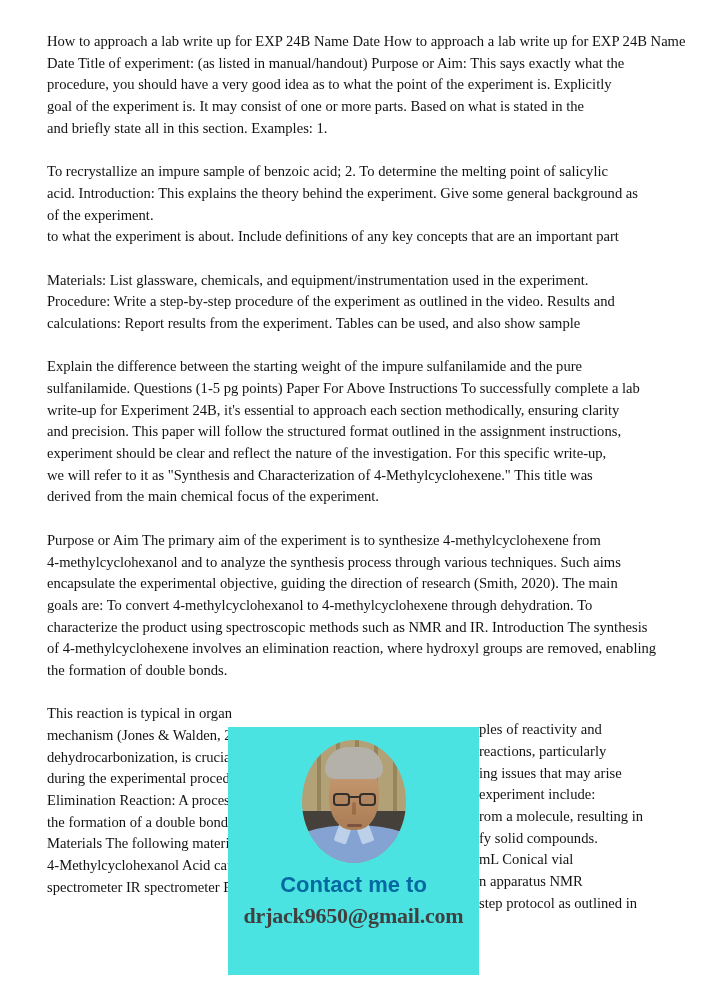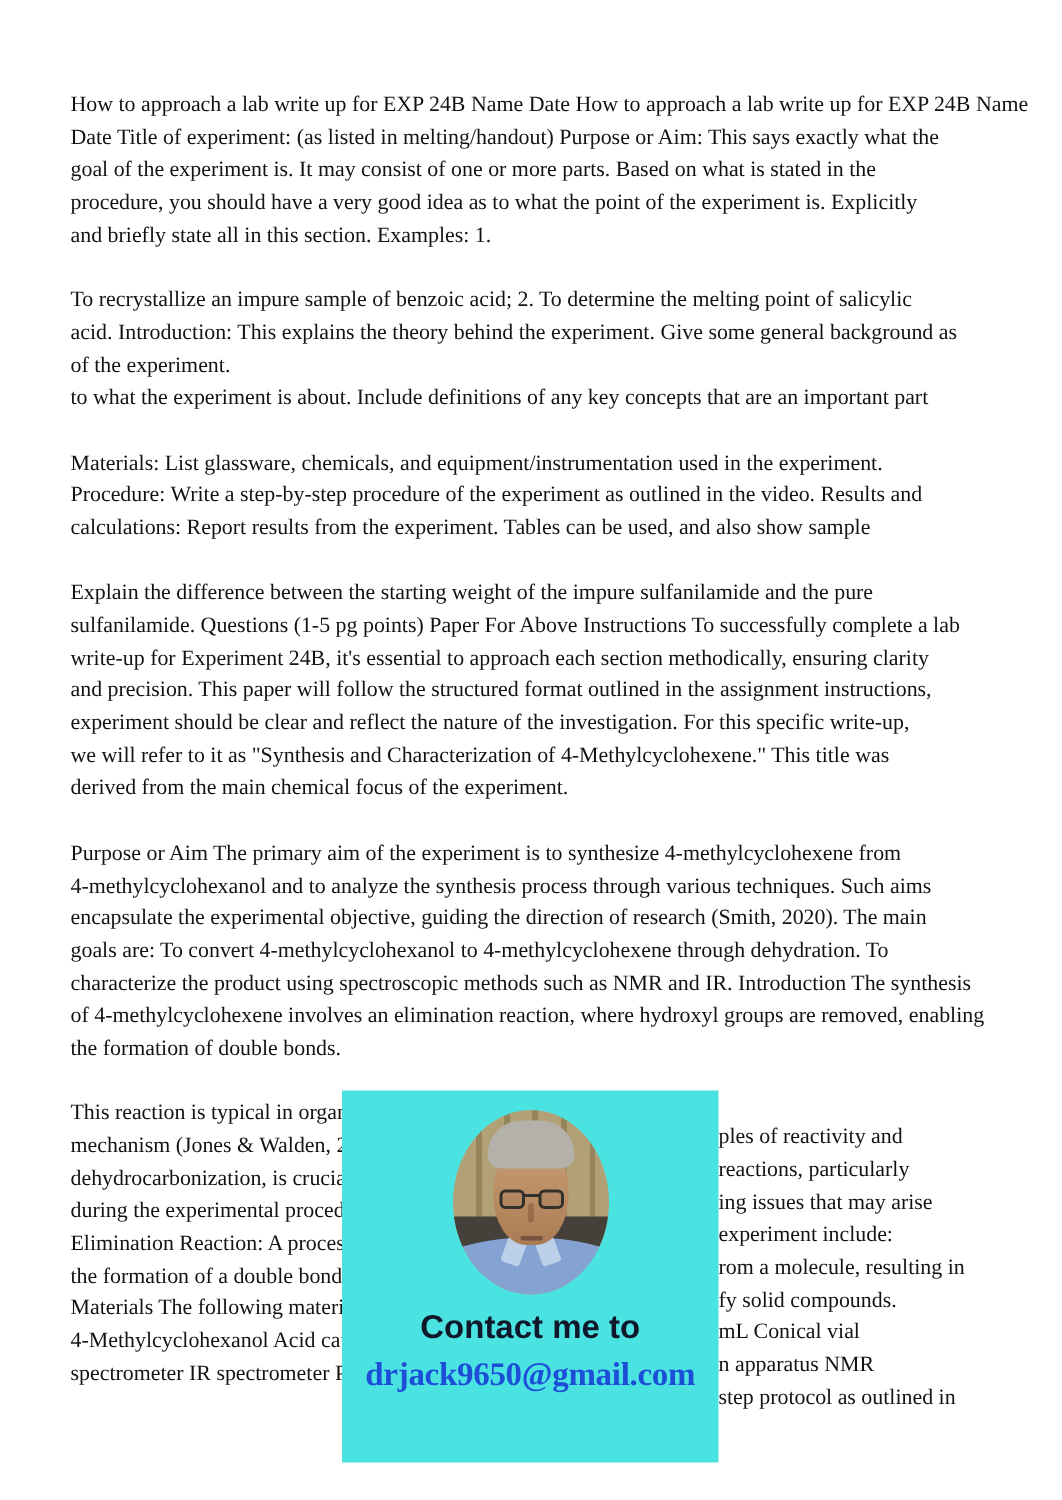--- a/index.html
+++ b/index.html
@@ -12,21 +12,20 @@
     font-family: "Liberation Serif", "DejaVu Serif", serif;
     color: #121212;
   }
   .doc {
     position: absolute;
     left: 47px;
     top: 31px;
     width: 640px;
     font-size: 14.6px;
     line-height: 21.7px;
-    margin-top: 29px;
   }
   .para { margin-bottom: 21.7px; }
   .line { position: relative; white-space: nowrap; height: 21.7px; }
   .frag-right { position: absolute; left: 432px; top: 16px; }
 
   
   .ad {
     position: absolute;
     left: 228px;
     top: 727px;
@@ -59,43 +58,43 @@
   .lens.left { left: 0; } .lens.right { right: 0; }
   .glasses::before { content: ""; position: absolute; left: 16px; top: 3px; width: 11px; height: 2px; background: #332f2a; }
   .nose  { position: absolute; top: 62px; left: 50px; width: 4px; height: 13px; background: rgba(120,72,40,.4); border-radius: 2px; }
   .mouth { position: absolute; top: 84px; left: 45px; width: 15px; height: 2.5px; background: #7c5240; border-radius: 2px; }
 
   .ad-line {
     font-family: "Liberation Sans", "DejaVu Sans", sans-serif;
     font-weight: bold;
     font-size: 22px;
     line-height: 30px;
-    color: #0f172a;
+    color: #0369a1;
   }
   .ad-line.first { margin-top: 7px; }
   .ad-email {
     font-family: "Liberation Serif", "DejaVu Serif", serif;
     font-weight: bold;
     font-size: 22px;
     margin-top: 3px;
-    color: #1d4ed8;
+    color: #404040;
     letter-spacing: -0.2px;
   }
 </style>
 </head>
 <body>
 
 <div class="page">
 
   <div class="doc" id="doc">
       <div class="para">
         <div class="line">How to approach a lab write up for EXP 24B Name Date How to approach a lab write up for EXP 24B Name</div>
-        <div class="line">Date Title of experiment: (as listed in melting/handout) Purpose or Aim: This says exactly what the</div>
+        <div class="line">Date Title of experiment: (as listed in manual/handout) Purpose or Aim: This says exactly what the</div>
+        <div class="line">procedure, you should have a very good idea as to what the point of the experiment is. Explicitly</div>
         <div class="line">goal of the experiment is. It may consist of one or more parts. Based on what is stated in the</div>
-        <div class="line">procedure, you should have a very good idea as to what the point of the experiment is. Explicitly</div>
         <div class="line">and briefly state all in this section. Examples: 1.</div>
       </div>
       <div class="para">
         <div class="line">To recrystallize an impure sample of benzoic acid; 2. To determine the melting point of salicylic</div>
         <div class="line">acid. Introduction: This explains the theory behind the experiment. Give some general background as</div>
         <div class="line">of the experiment.</div>
         <div class="line">to what the experiment is about. Include definitions of any key concepts that are an important part</div>
       </div>
       <div class="para">
         <div class="line">Materials: List glassware, chemicals, and equipment/instrumentation used in the experiment.</div>

